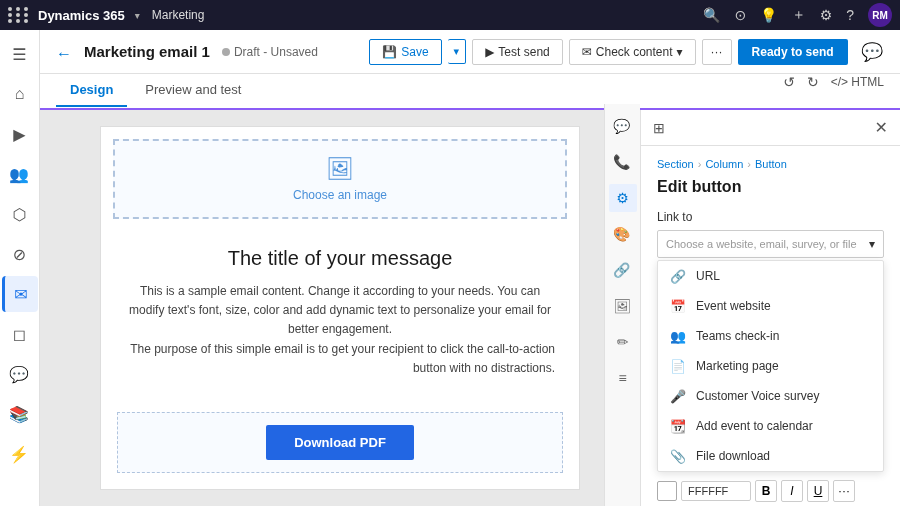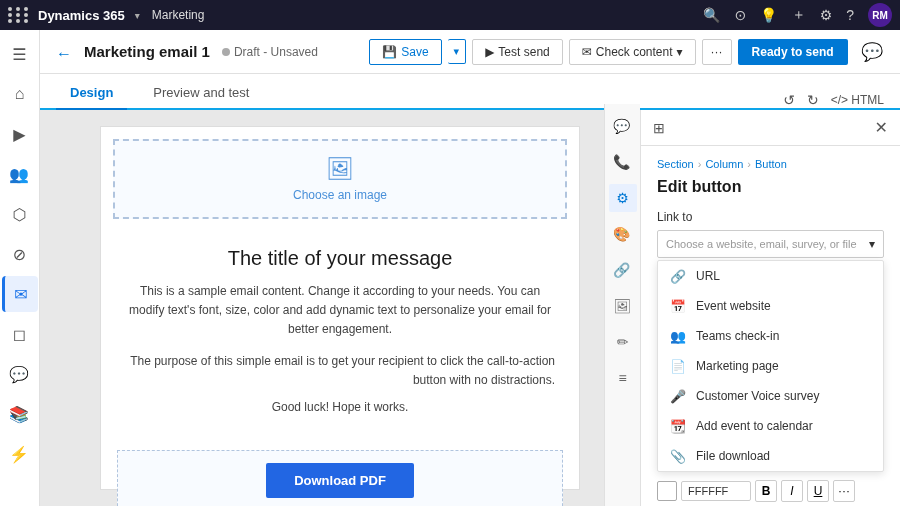--- a/index.html
+++ b/index.html
@@ -73,22 +73,22 @@
       border-radius: 2px; cursor: pointer; font-size: 12px; color: #333;
     }
     .btn-ready {
       padding: 6px 14px; background: #0078d4; color: #fff;
       border: none; border-radius: 2px; cursor: pointer; font-size: 12px; font-weight: 600;
     }
     .header-comment-icon { font-size: 18px; color: #555; cursor: pointer; margin-left: 8px; }
 
     
     .tab-bar {
-      display: flex; align-items: flex-end; background: #fff; border-bottom: 2px solid #0ea5e9;
-      padding: 0 16px; height: 36px; gap: 12px;
+      display: flex; align-items: flex-start; background: #fff; border-bottom: 2px solid #8b5cf6;
+      padding: 0 16px; height: 36px; gap: 4px;
     }
     .tab {
       padding: 8px 14px; font-size: 13px; color: #555; cursor: pointer;
       border-bottom: 2px solid transparent; margin-bottom: -2px;
     }
     .tab.active { color: #0078d4; border-bottom-color: #0078d4; font-weight: 600; }
     .tab-tools { margin-left: auto; display: flex; align-items: center; gap: 12px; }
     .tab-tool-btn { background: none; border: none; cursor: pointer; color: #555; font-size: 14px; }
 
     
@@ -103,21 +103,21 @@
     .email-body {
       width: 480px; background: #fff; border: 1px solid #ddd;
     }
     .email-image-section {
       border: 2px dashed #b0c4de; margin: 12px; min-height: 80px;
       display: flex; flex-direction: column; align-items: center; justify-content: center;
       color: #4a90d9; font-size: 12px; gap: 6px; background: #f8fbff;
     }
     .email-text-section { padding: 16px 24px; text-align: center; }
     .email-heading { font-size: 20px; font-weight: 400; color: #1a1a1a; margin-bottom: 12px; }
-    .email-body-text { font-size: 12px; color: #444; line-height: 1.6; margin-bottom: 12px; }
+    .email-body-text { font-size: 12px; color: #444; line-height: 1.6; }
     .email-body-text2 { font-size: 12px; color: #444; line-height: 1.6; margin-bottom: 10px; text-align: right; }
     .email-lucky { font-size: 12px; color: #444; margin-bottom: 12px; }
     .email-button-section {
       border: 1px dashed #b0c4de; margin: 8px 16px; padding: 12px;
       display: flex; align-items: center; justify-content: center; background: #f8fbff;
     }
     .email-cta-btn {
       background: #2266e3; color: #fff; border: none; padding: 10px 28px;
       font-size: 13px; font-weight: 600; cursor: pointer; border-radius: 2px;
     }
@@ -287,21 +287,20 @@
 
         <div class="email-image-section">
           <span style="font-size:22px; color:#4a90d9;">🖼</span>
           <span style="font-size:12px; color:#4a90d9;">Choose an image</span>
         </div>
 
         <div class="email-text-section">
           <div class="email-heading">The title of your message</div>
           <div class="email-body-text">This is a sample email content. Change it according to your needs. You can modify text's font, size, color and add dynamic text to personalize your email for better engagement.</div>
           <div class="email-body-text2">The purpose of this simple email is to get your recipient to click the call-to-action button with no distractions.</div>
-          <div class="email-lucky">Good luck! Hope it works.</div>
         </div>
 
         <div class="email-button-section">
           <button class="email-cta-btn">Download PDF</button>
         </div>
 
       </div>
     </div>
 
     <div class="panel-right-icons">

